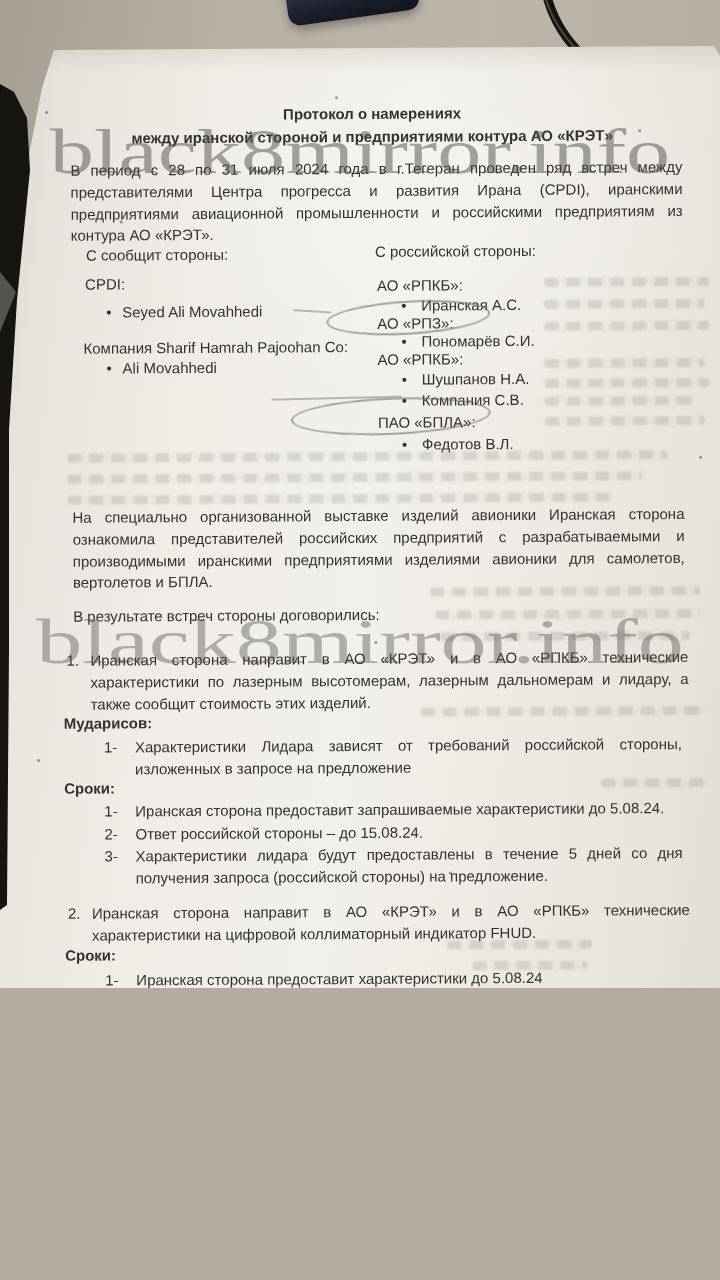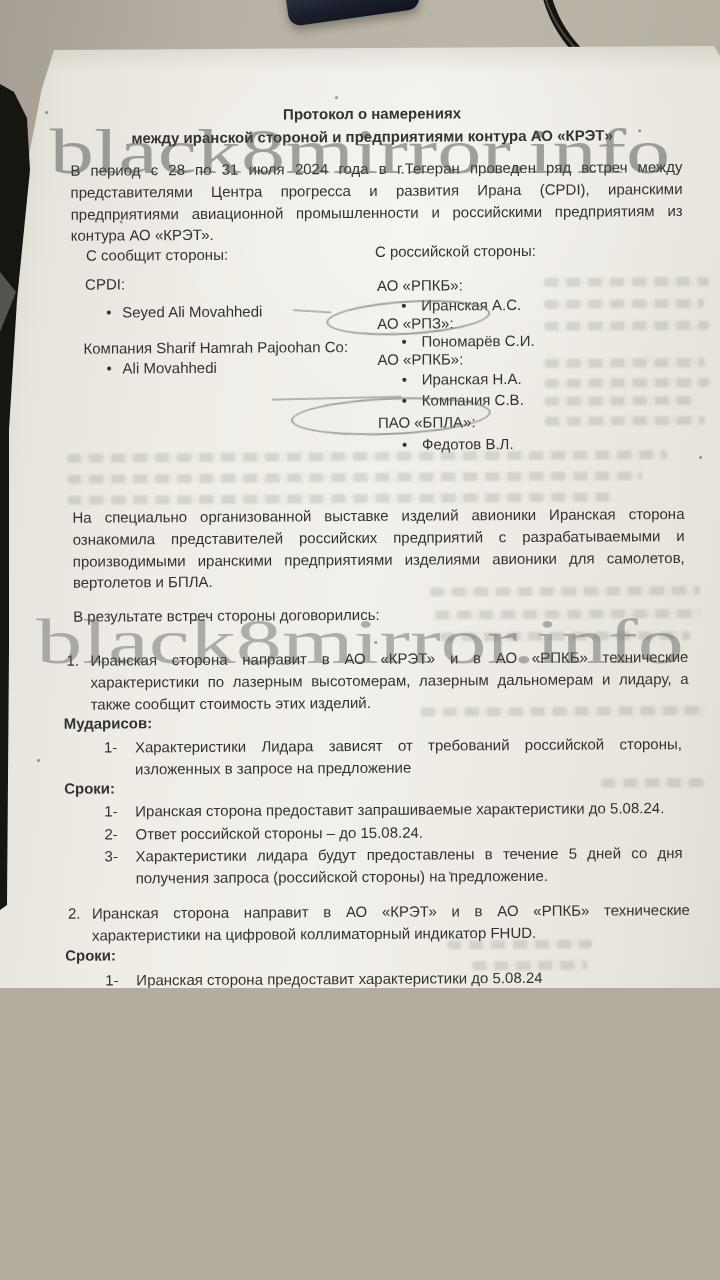--- a/index.html
+++ b/index.html
@@ -126,21 +126,21 @@
         <span>Иранская А.С.</span>
       </div>
       <div class="pt" style="left:379px;top:316px;">АО «РПЗ»:</div>
       <div class="pt brow" style="left:403px;top:334px;">
         <span class="bdot">•</span>
         <span>Пономарёв С.И.</span>
       </div>
       <div class="pt" style="left:379px;top:352px;">АО «РПКБ»:</div>
       <div class="pt brow" style="left:403px;top:372px;">
         <span class="bdot">•</span>
-        <span>Иранская Н.А.</span>
+        <span>Шушпанов Н.А.</span>
       </div>
       <div class="pt brow" style="left:403px;top:393px;">
         <span class="bdot">•</span>
         <span>Компания С.В.</span>
       </div>
       <div class="pt" style="left:379px;top:415px;">ПАО «БПЛА»:</div>
       <div class="pt brow" style="left:403px;top:437px;">
         <span class="bdot">•</span>
         <span>Федотов В.Л.</span>
       </div>

